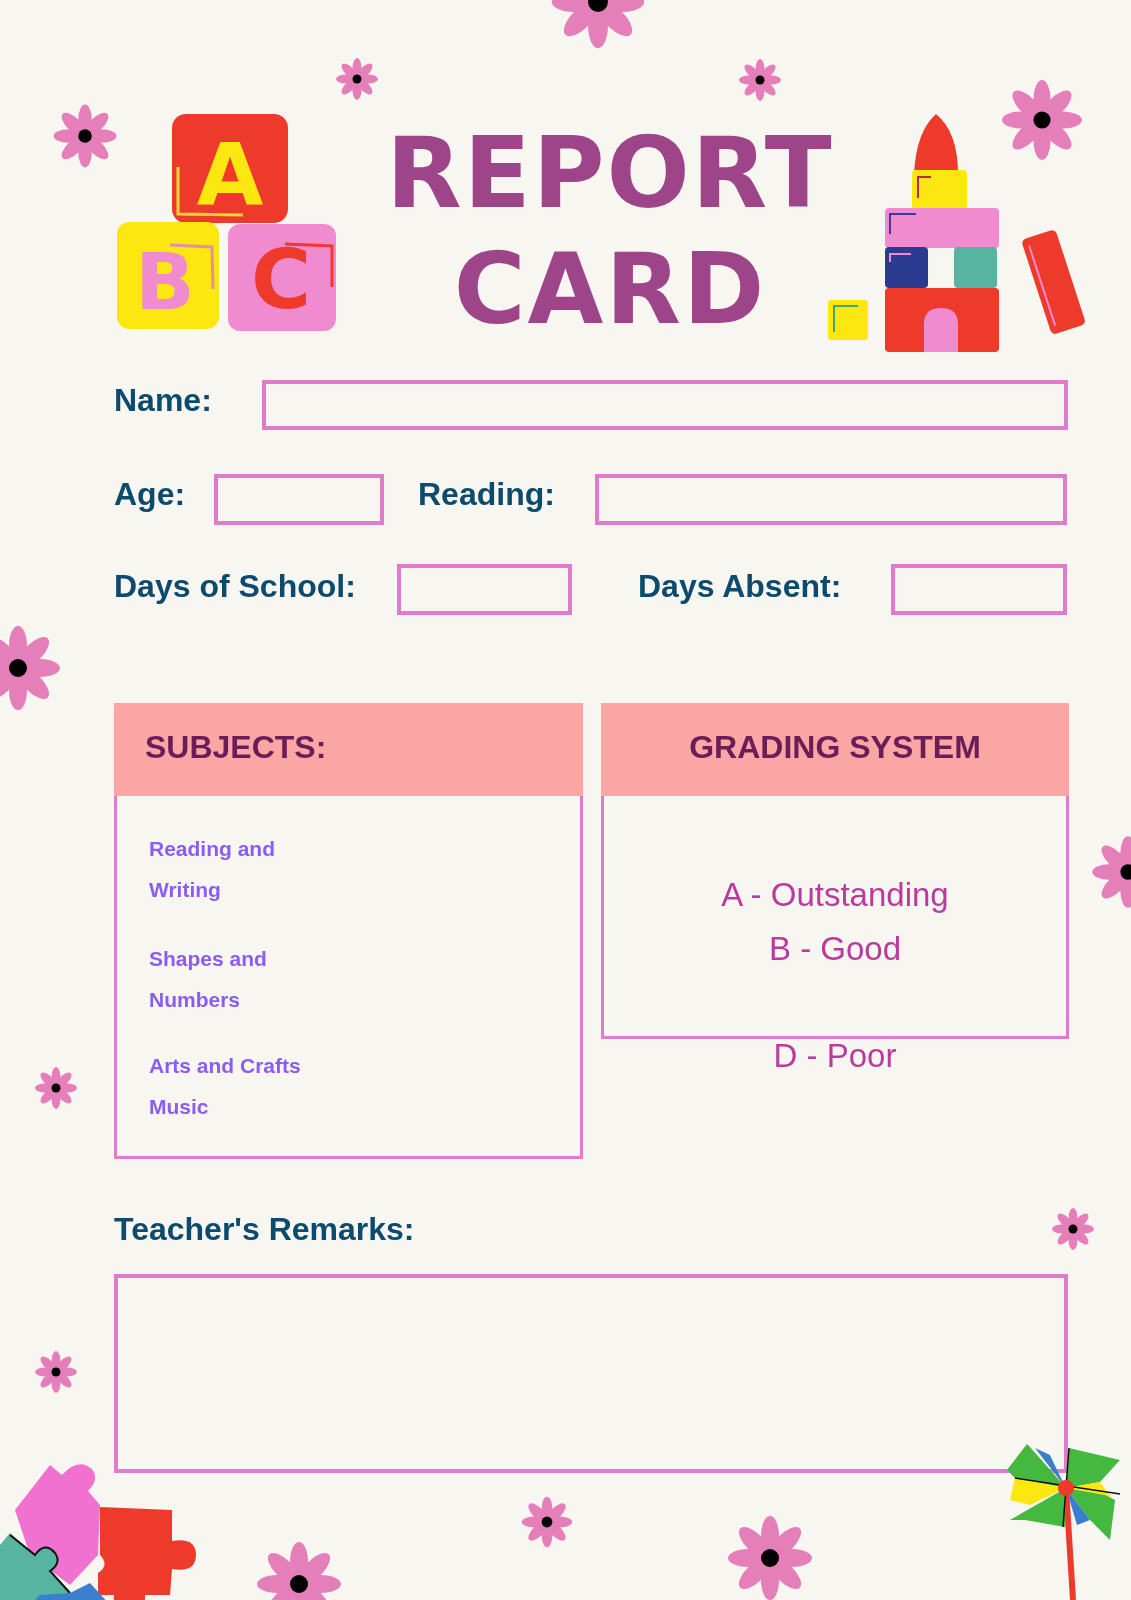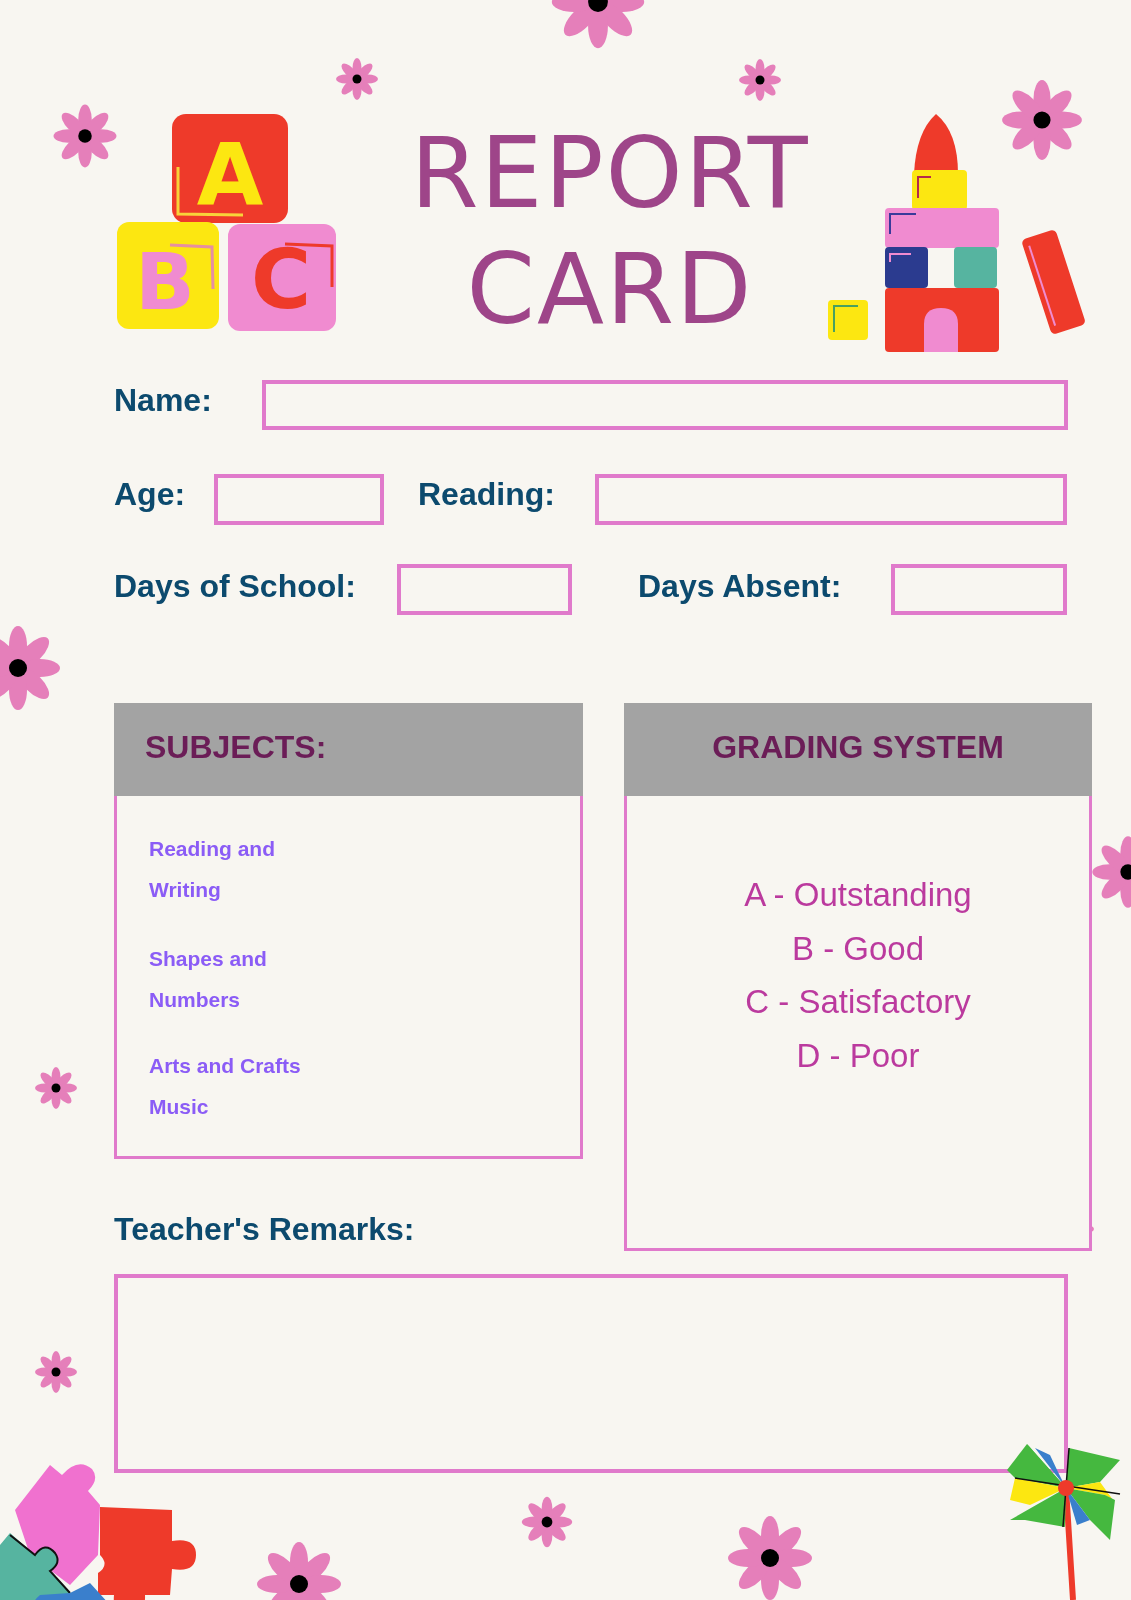--- a/index.html
+++ b/index.html
@@ -3,39 +3,39 @@
 <meta charset="utf-8">
 <style>
   html, body { margin: 0; padding: 0; }
   body {
     width: 1131px; height: 1600px; position: relative; overflow: hidden;
     background: #f8f6f1;
     font-family: "Liberation Sans", "DejaVu Sans", sans-serif;
   }
   .title {
     position: absolute; left: 360px; width: 500px; text-align: center;
-    color: #9e4589; font-family: "DejaVu Sans", sans-serif; font-weight: normal;
+    color: #9e4589; font-family: "DejaVu Sans", sans-serif; font-weight: bold;
     letter-spacing: 2px; line-height: 1;
   }
   .title.l1 { top: 124px; font-size: 98px; }
   .title.l2 { top: 240px; font-size: 98px; }
   .label {
     position: absolute; color: #0c4a6e; font-weight: bold; font-size: 32px;
     font-family: "Liberation Sans", sans-serif; white-space: nowrap;
   }
   .field {
     position: absolute; border: 4px solid #e07acb; box-sizing: border-box;
     background: transparent;
   }
   .panel {
     position: absolute; border: 3px solid #e07acb; box-sizing: border-box; background: #f8f6f1;
   }
   .panel-head {
     position: absolute; left: -3px; right: -3px; top: -3px; height: 93px;
-    background: #a3a3a3;
+    background: #fca5a5;
   }
   .panel-title {
     position: absolute; top: 26px; color: #6b1d57; font-weight: bold; font-size: 32px;
     font-family: "Liberation Sans", sans-serif; white-space: nowrap;
   }
   .subject {
     position: absolute; left: 32px; color: #8b5cf6; font-weight: bold; font-size: 21px;
     line-height: 41px; width: 300px;
   }
   .grade {
@@ -151,27 +151,26 @@
   <div class="subject" style="top:232px;">
     <div>Shapes and</div>
     <div>Numbers</div>
   </div>
   <div class="subject" style="top:339px;">
     <div>Arts and Crafts</div>
     <div>Music</div>
   </div>
 </div>
 
-<div class="panel" style="left:624px;top:703px;width:468px;height:548px;">
+<div class="panel" style="left:601px;top:703px;width:468px;height:336px;">
   <div class="panel-head">
     <div class="panel-title" style="left:0;right:0;text-align:center;">GRADING SYSTEM</div>
   </div>
   <div class="grade" style="top:170px;">A - Outstanding</div>
   <div class="grade" style="top:224px;">B - Good</div>
-  <div class="grade" style="top:277px;">C - Satisfactory</div>
   <div class="grade" style="top:331px;">D - Poor</div>
 </div>
 
 <div class="label" style="left:114px;top:1211px;">Teacher's Remarks:</div>
 <div class="field" style="left:114px;top:1274px;width:954px;height:199px;">
   <span></span>
 </div>
 
 <svg style="left:0;top:1455px;width:200px;height:145px">
   <path d="M15 55 L50 10 L62 20 Q78 2 92 14 Q100 24 88 36 L100 50 L98 100 L70 130 L30 100 Z" fill="#f071cf"></path>

